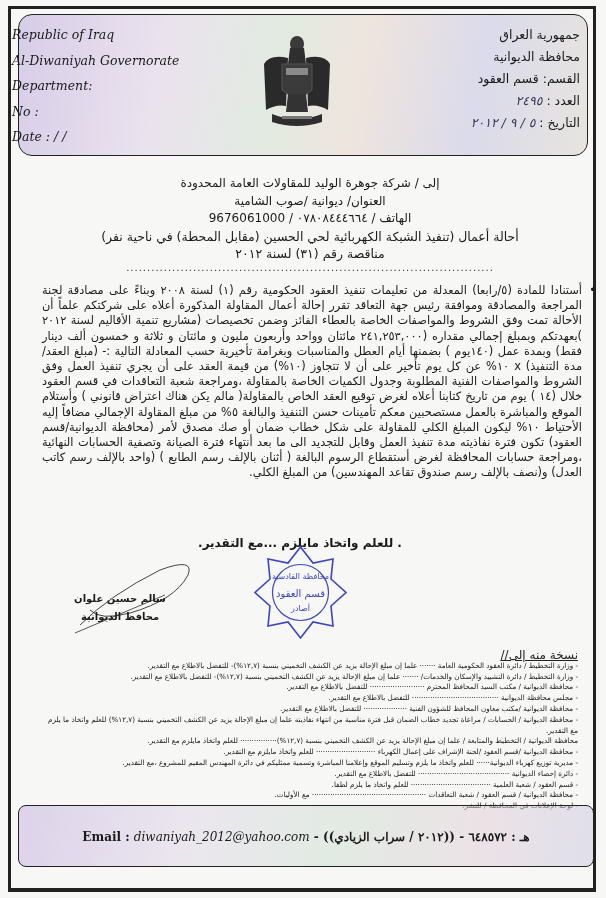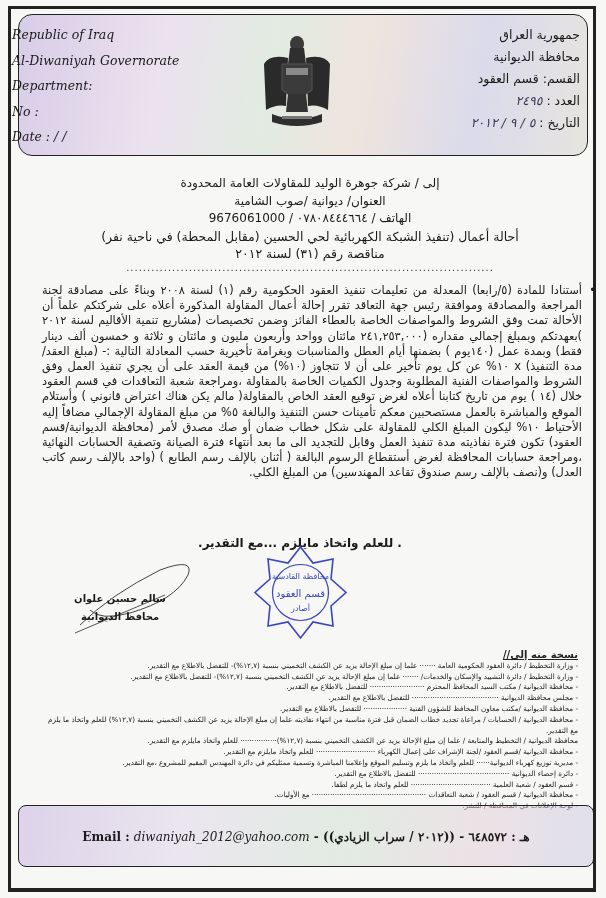--- a/index.html
+++ b/index.html
@@ -51,21 +51,21 @@
   .signature {
     position:absolute; left:50px; top:590px; width:140px;
     direction:rtl; text-align:center; font-size:10px; font-weight:bold; line-height:18px;
   }
   .sig-scrawl { position:absolute; left:70px; top:555px; width:130px; height:80px; }
   .stamp { position:absolute; left:253px; top:545px; width:95px; height:95px; }
   .copies {
     position:absolute; left:40px; top:650px; width:538px;
     direction:rtl; text-align:right; font-size:7.2px; line-height:10.8px; color:#222;
   }
-  .copies .title { font-weight:bold; text-decoration:underline; font-size:10px; }
+  .copies .title { font-weight:normal; text-decoration:underline; font-size:12px; }
   .footer-box {
     position:absolute; left:18px; top:805px; width:576px; height:62px;
     border:1.5px solid #222; border-radius:8px;
     background: linear-gradient(100deg, rgba(200,180,225,0.55), rgba(220,210,230,0.45) 30%, rgba(200,220,205,0.45) 55%, rgba(225,205,215,0.5) 80%, rgba(200,200,225,0.5));
     box-sizing:border-box;
   }
   .footer-text {
     position:absolute; left:0; right:0; top:24px; text-align:center;
     font-family:"DejaVu Serif", serif; font-size:12px; font-weight:bold;
   }

